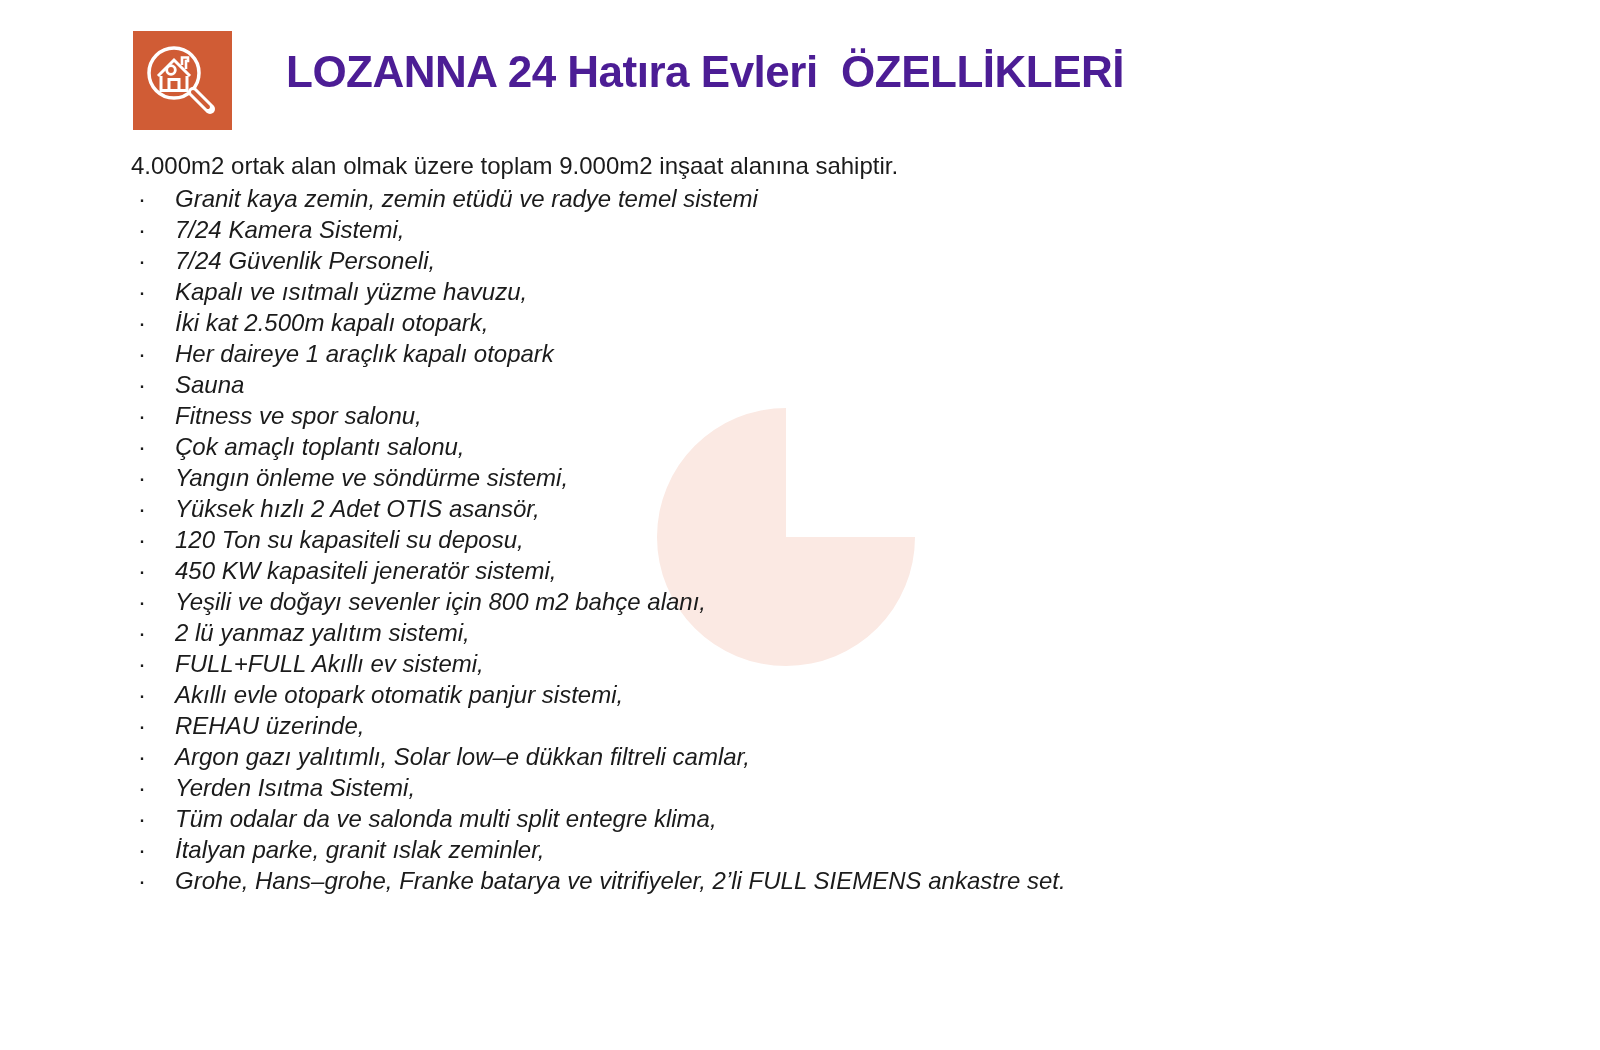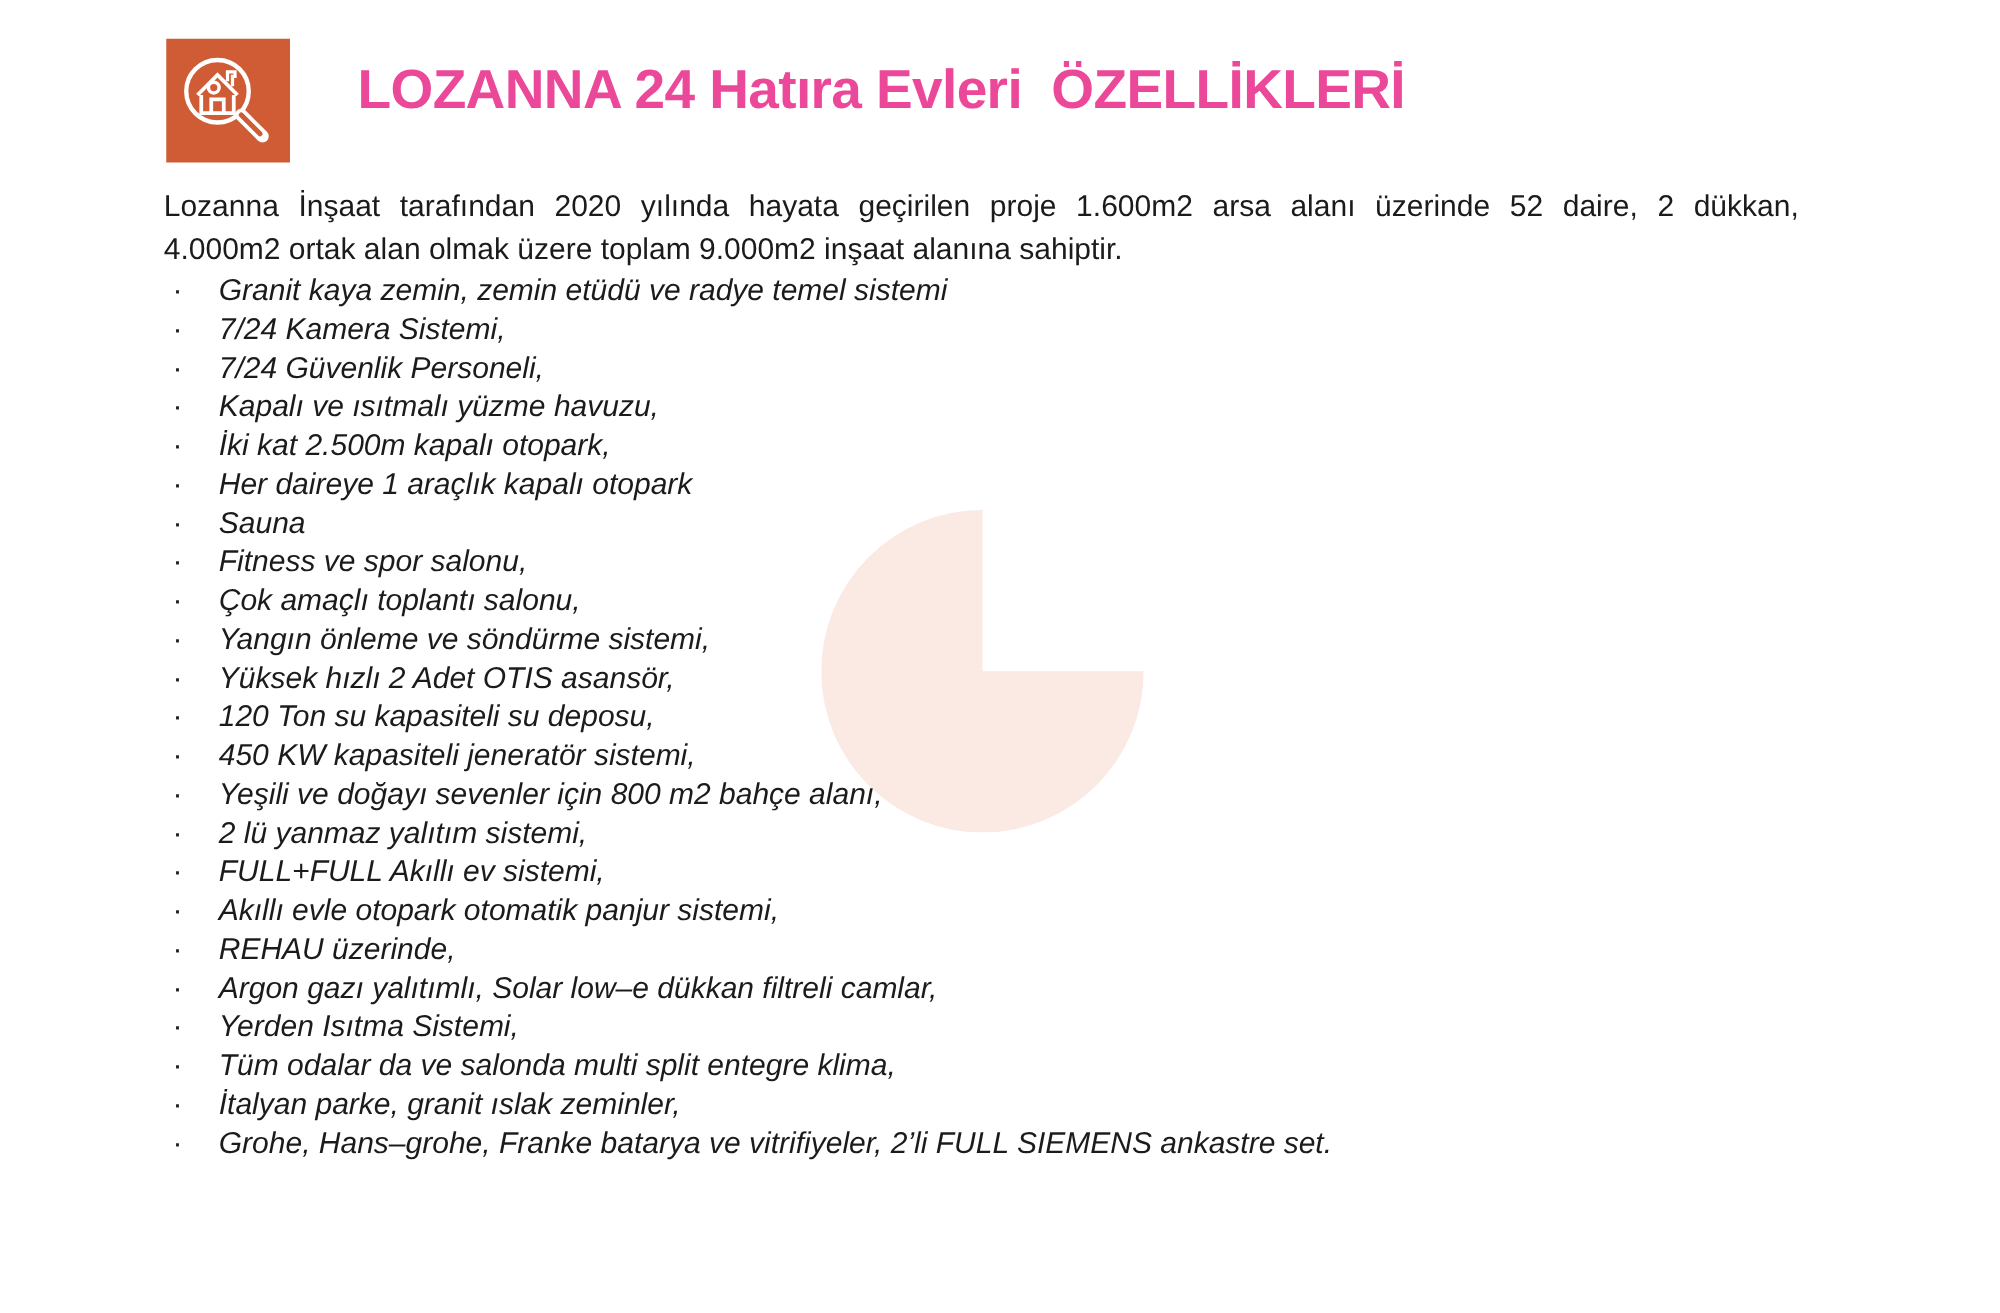--- a/index.html
+++ b/index.html
@@ -37,21 +37,21 @@
     z-index: 2;
   }
 
   .page-title {
     position: absolute;
     left: 286px;
     top: 47px;
     font-size: 44px;
     font-weight: bold;
     letter-spacing: -0.5px;
-    color: #ec4899;
+    color: #4c1d95;
     white-space: pre;
     z-index: 2;
   }
 
   .content {
     position: absolute;
     left: 131px;
     top: 149px;
     width: 1308px;
     z-index: 1;
@@ -112,21 +112,20 @@
     <path d="M36 59.5 L36 48.5 L46 48.5 L46 59.5" fill="none" stroke="#ffffff" stroke-width="3"></path>
 
     <circle cx="38" cy="39" r="4.3" fill="none" stroke="#ffffff" stroke-width="2.8"></circle>
   </svg>
 </div>
 
 <div class="page-title">LOZANNA 24 Hatıra Evleri  ÖZELLİKLERİ</div>
 
 <div class="content">
   <div class="intro">
-    <div class="intro-line justify">Lozanna İnşaat tarafından 2020 yılında hayata geçirilen proje 1.600m2 arsa alanı üzerinde 52 daire, 2 dükkan,</div>
     <div class="intro-line">4.000m2 ortak alan olmak üzere toplam 9.000m2 inşaat alanına sahiptir.</div>
   </div>
 
   <ul class="features">
     <li>
         <span class="dot">·</span>
         <span class="txt">Granit kaya zemin, zemin etüdü ve radye temel sistemi</span>
       </li>
     <li>
         <span class="dot">·</span>

